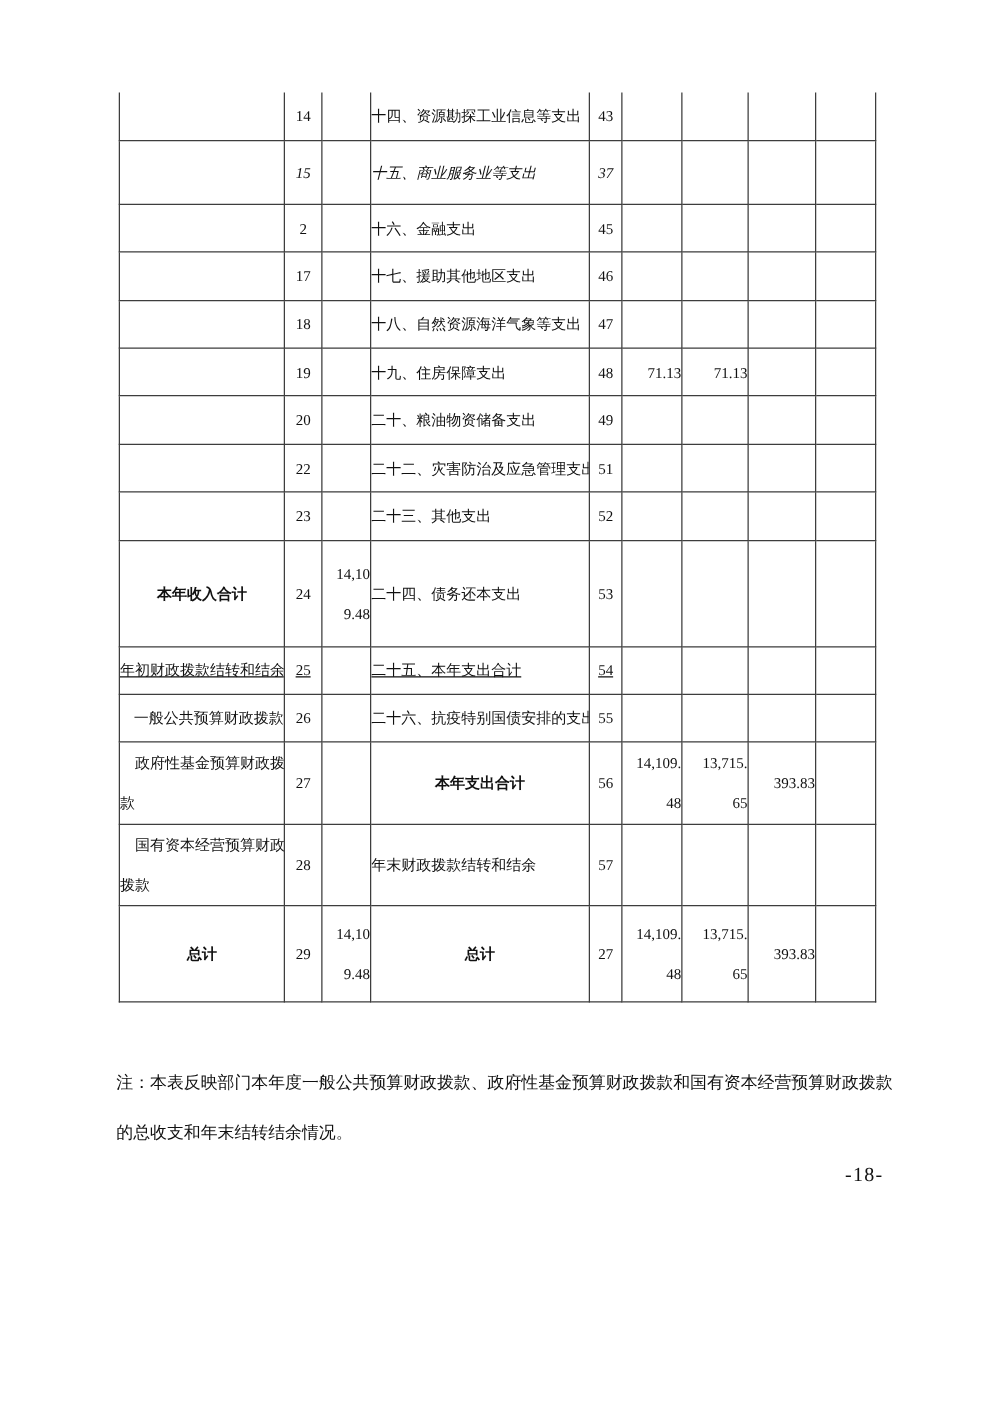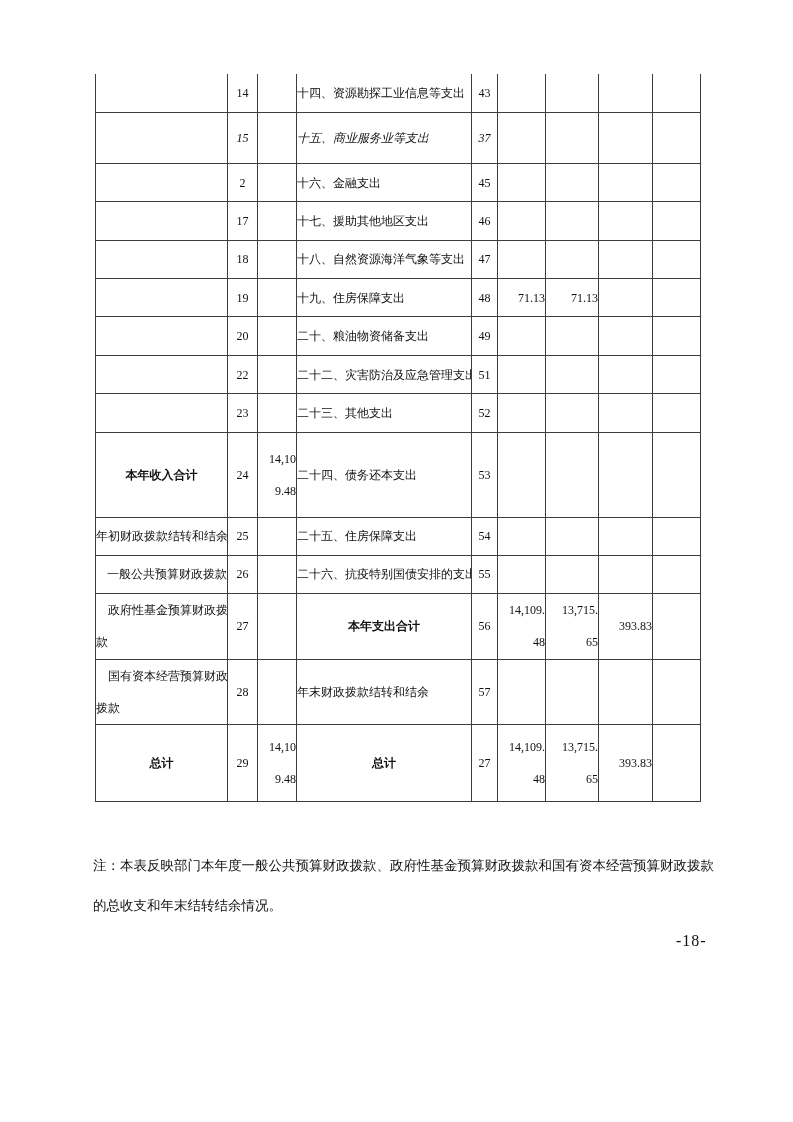--- a/index.html
+++ b/index.html
@@ -176,25 +176,25 @@
           <td class="c-seq">24</td>
           <td class="c-amt">14,10
 9.48</td>
           <td class="c-item">二十四、债务还本支出</td>
           <td class="c-seq2">53</td>
           <td class="c-val"></td>
           <td class="c-val"></td>
           <td class="c-val"></td>
           <td class="c-val"></td>
         </tr>
-        <tr style="height: 38px;">
+        <tr style="height: 38px; text-decoration: underline;">
           <td class="cell-left">年初财政拨款结转和结余</td>
           <td class="c-seq">25</td>
           <td class="c-amt"></td>
-          <td class="c-item">二十五、住房保障支出</td>
+          <td class="c-item">二十五、本年支出合计</td>
           <td class="c-seq2">54</td>
           <td class="c-val"></td>
           <td class="c-val"></td>
           <td class="c-val"></td>
           <td class="c-val"></td>
         </tr>
         <tr style="height: 38px;">
           <td class="cell-left lc-right">一般公共预算财政拨款</td>
           <td class="c-seq">26</td>
           <td class="c-amt"></td>

